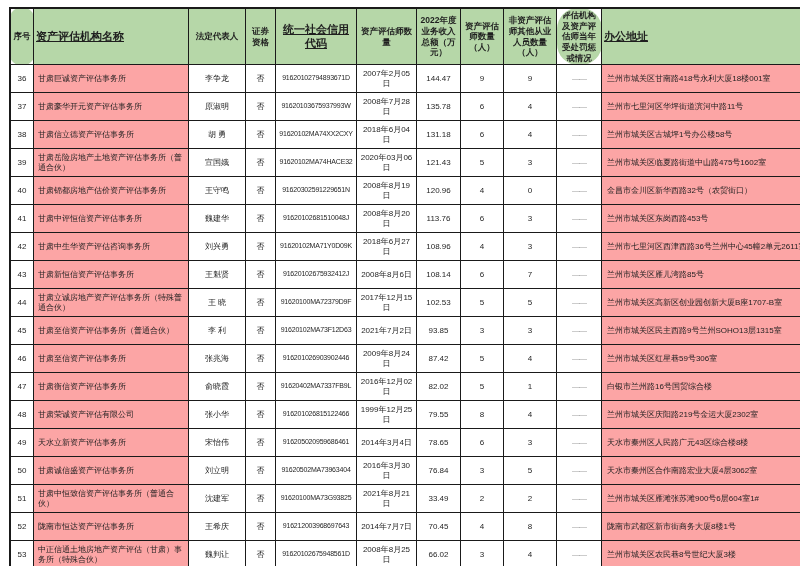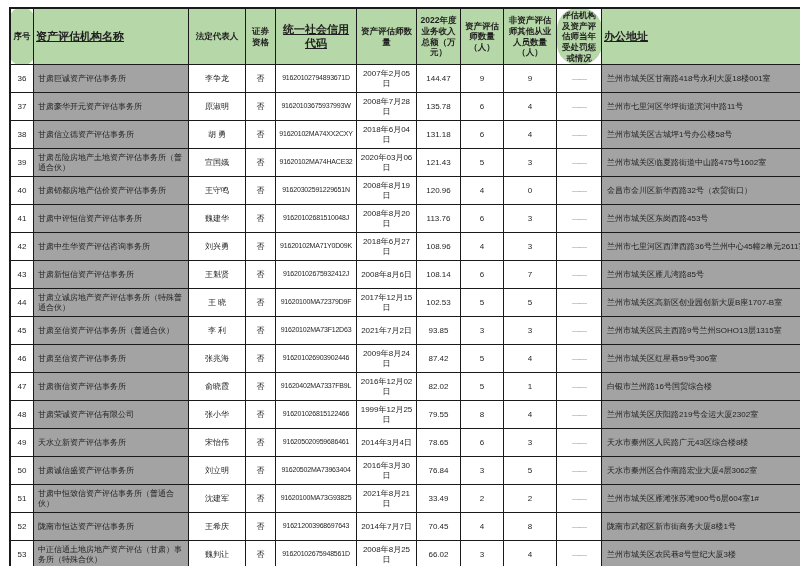--- a/index.html
+++ b/index.html
@@ -39,21 +39,21 @@
   .col3{width:25px;}
   .col4{width:76px;font-size:7px;letter-spacing:-0.2px;}
   .col5{width:55px;}
   .col6{width:39px;}
   .col7{width:38px;}
   .col8{width:48px;}
   .col9{width:40px;border-radius:21px;}
   .col10{width:230px;text-align:left;padding-left:5px;}
   thead th.col1,thead th.col4,thead th.col10{padding-left:2px;font-size:11px;letter-spacing:0;text-decoration:underline;}
   
-  tbody td.col1,tbody td.col10{background:#a3a3a3;}
+  tbody td.col1,tbody td.col10{background:#fca5a5;}
   tbody td.col9{color:#9a9a9a;letter-spacing:-1px;}
 </style>
 </head>
 <body>
 
 <div class="sheet">
   <table>
     <thead>
       <tr id="header-row">
           <th class="col0">序号</th>

